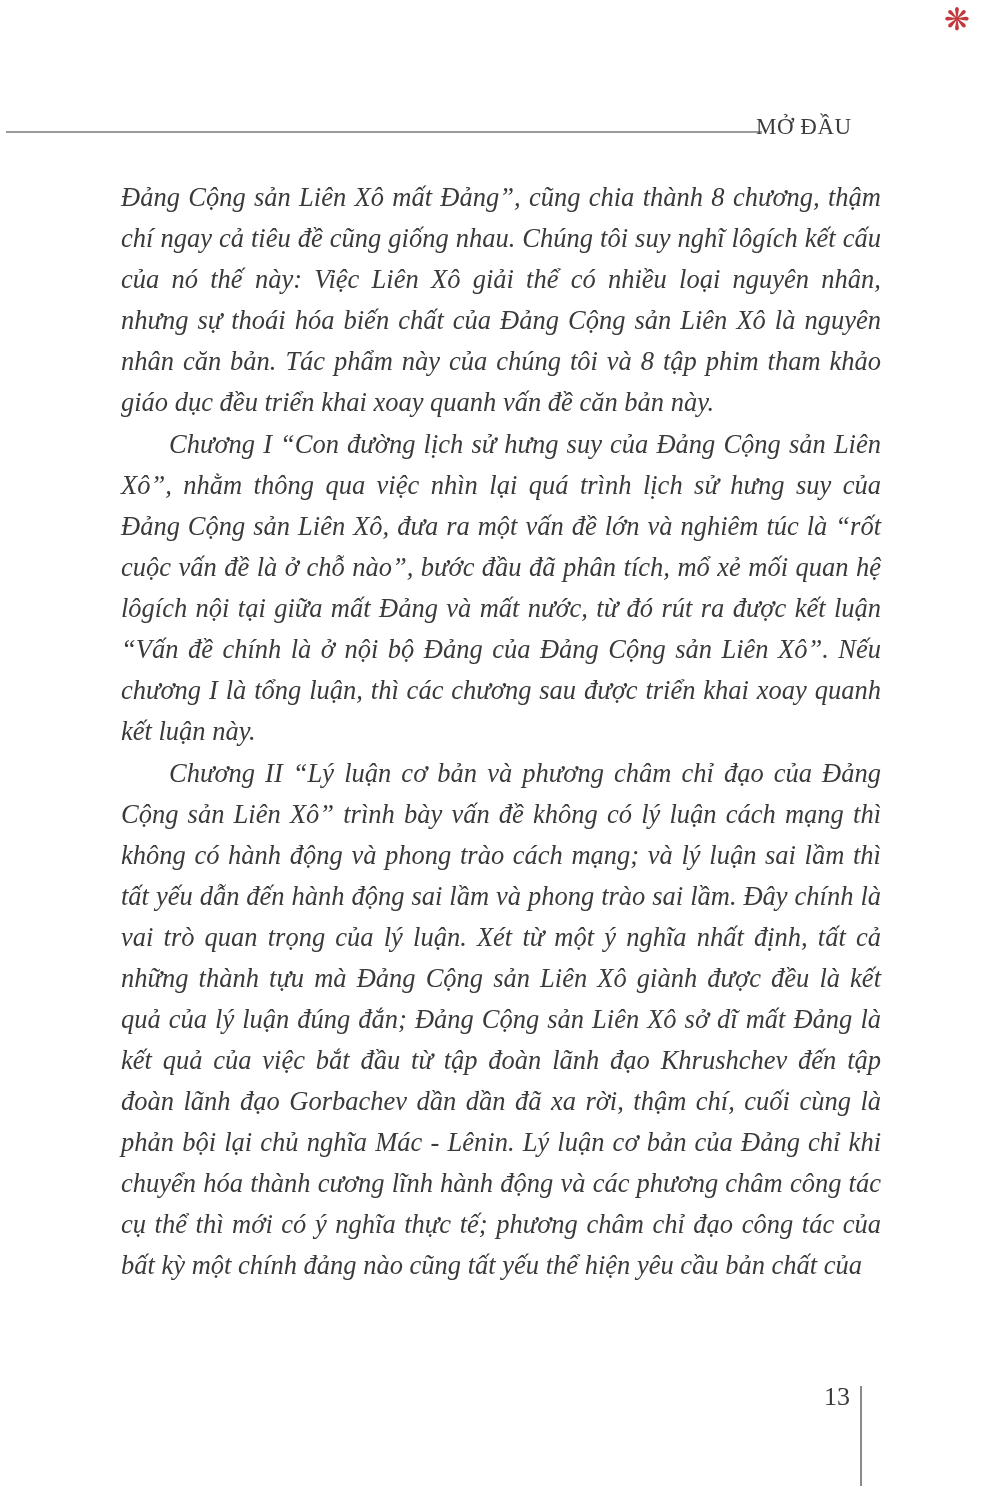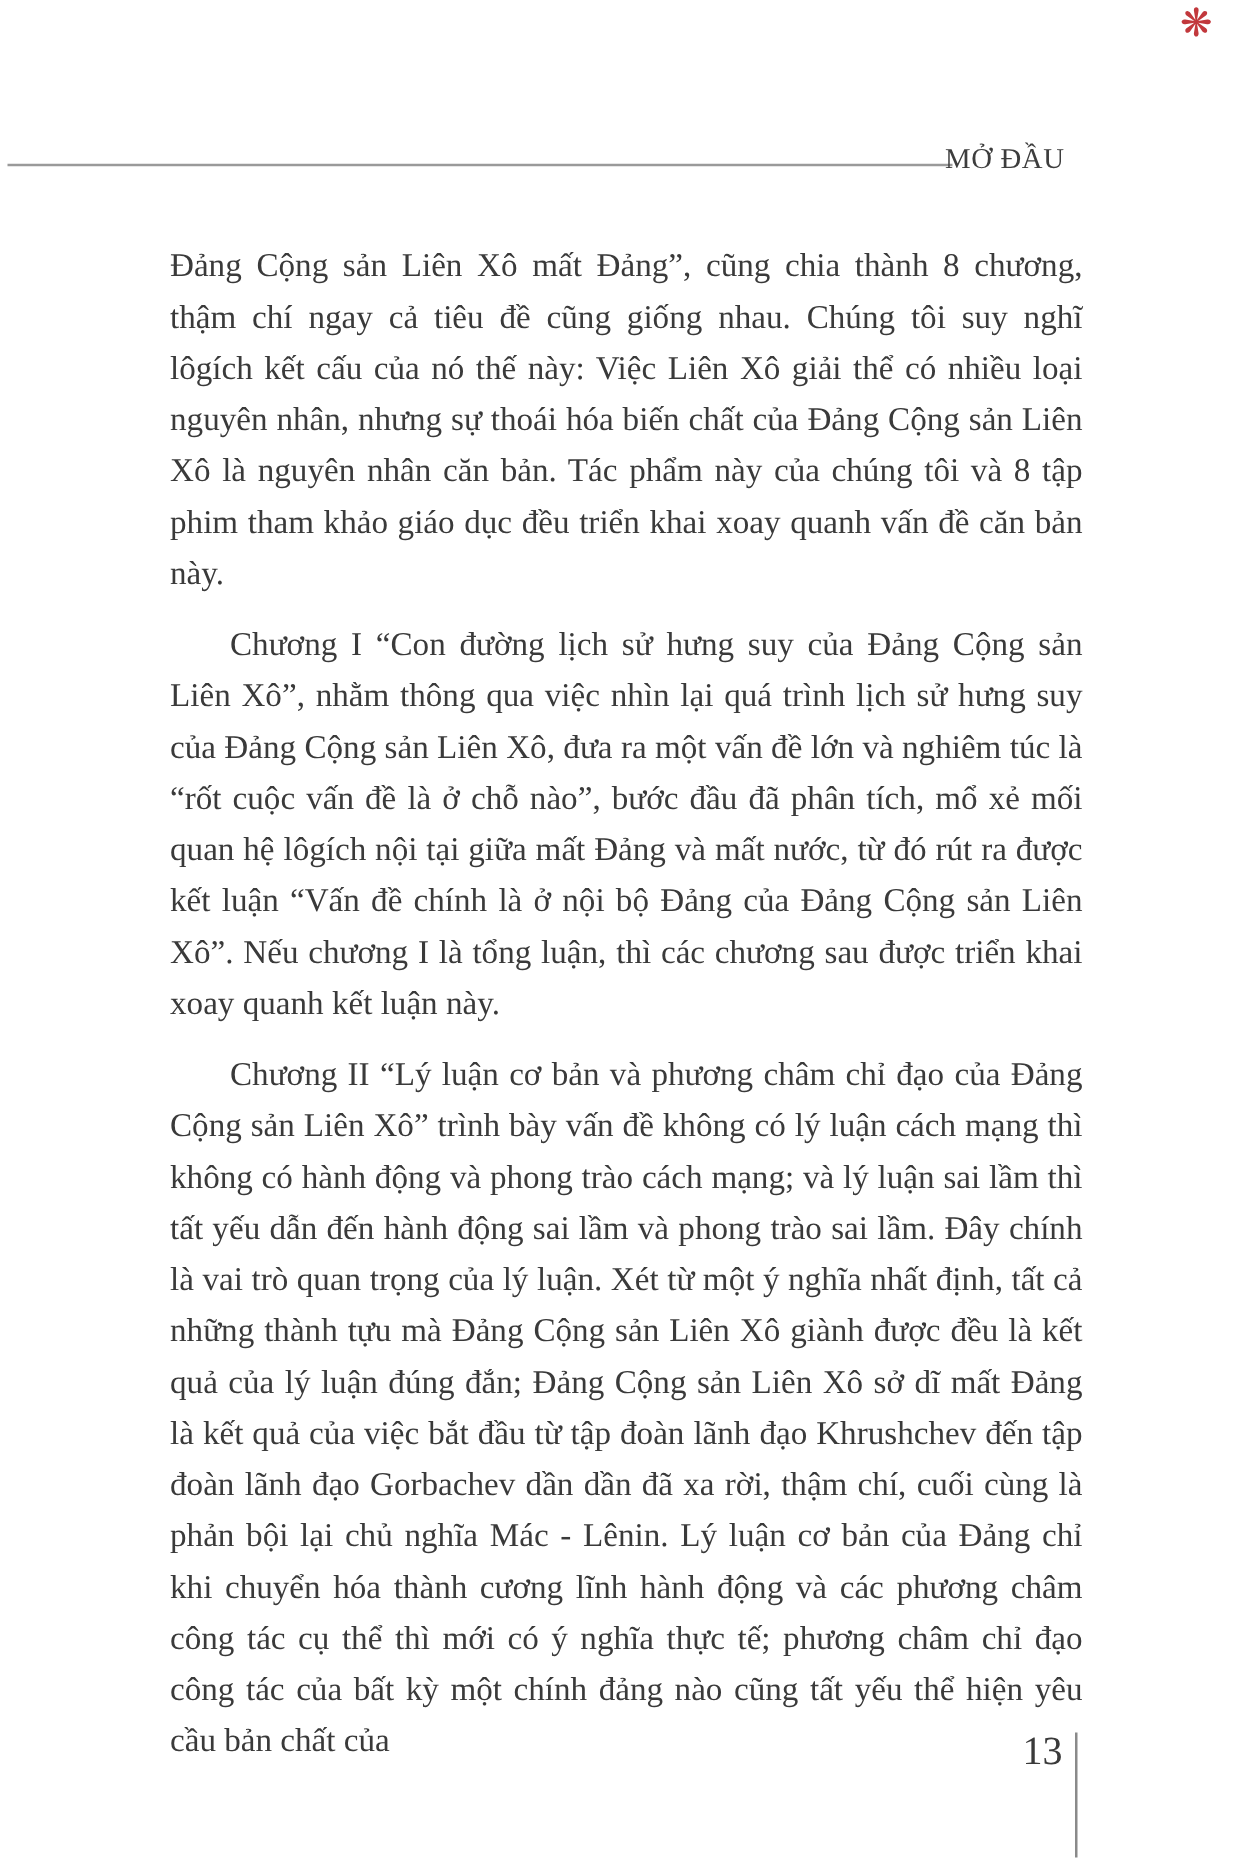--- a/index.html
+++ b/index.html
@@ -48,34 +48,35 @@
     position: absolute;
     top: 176px;
     left: 120px;
     width: 762px;
     font-size: 26.5px;
     line-height: 41px;
     text-align: justify;
     color: #3a3a3a;
   }
   .body-text p {
-    margin: 16px;
+    margin: 1px;
     padding: 0;
     text-indent: 48px;
+    font-style: italic;
   }
   .body-text p.no-indent {
     text-indent: 0;
   }
   .page-number {
     position: absolute;
     top: 1382px;
     left: 810px;
     width: 40px;
     text-align: right;
-    font-size: 32px;
+    font-size: 26px;
     color: #3a3a3a;
   }
   .page-number-rule {
     position: absolute;
     top: 1386px;
     left: 860px;
     width: 2px;
     height: 100px;
     background: #8a8a8a;
   }

